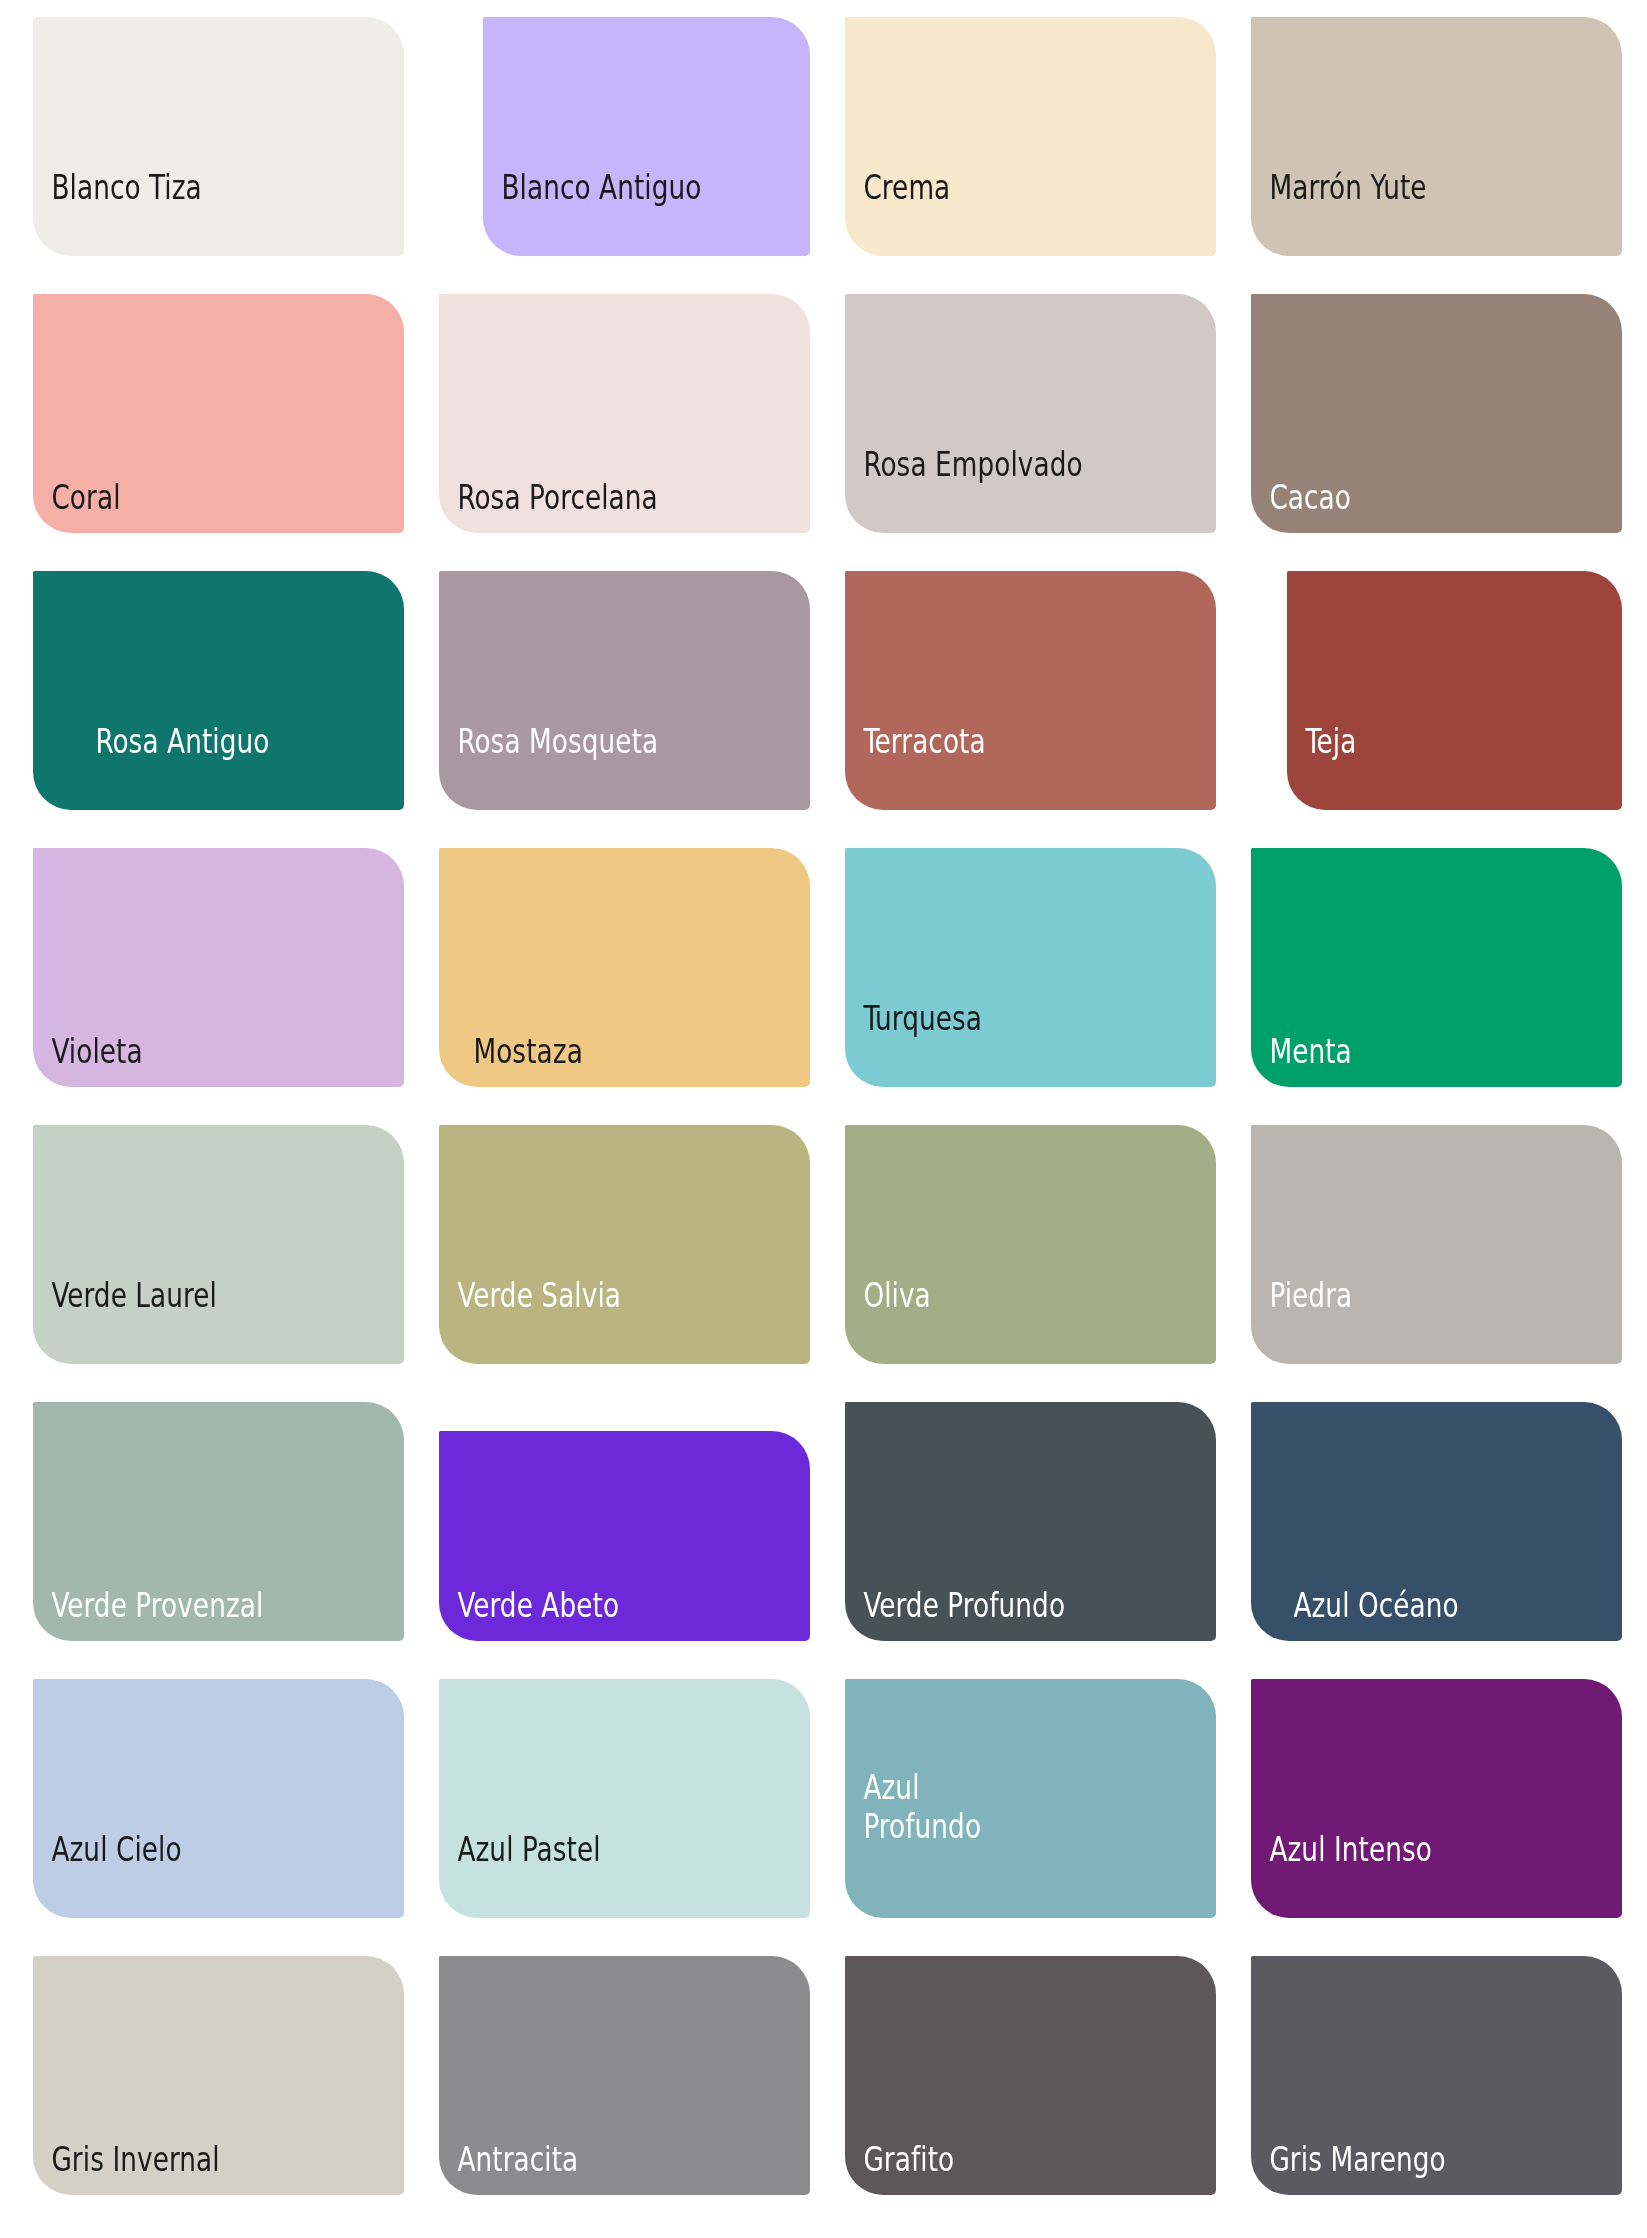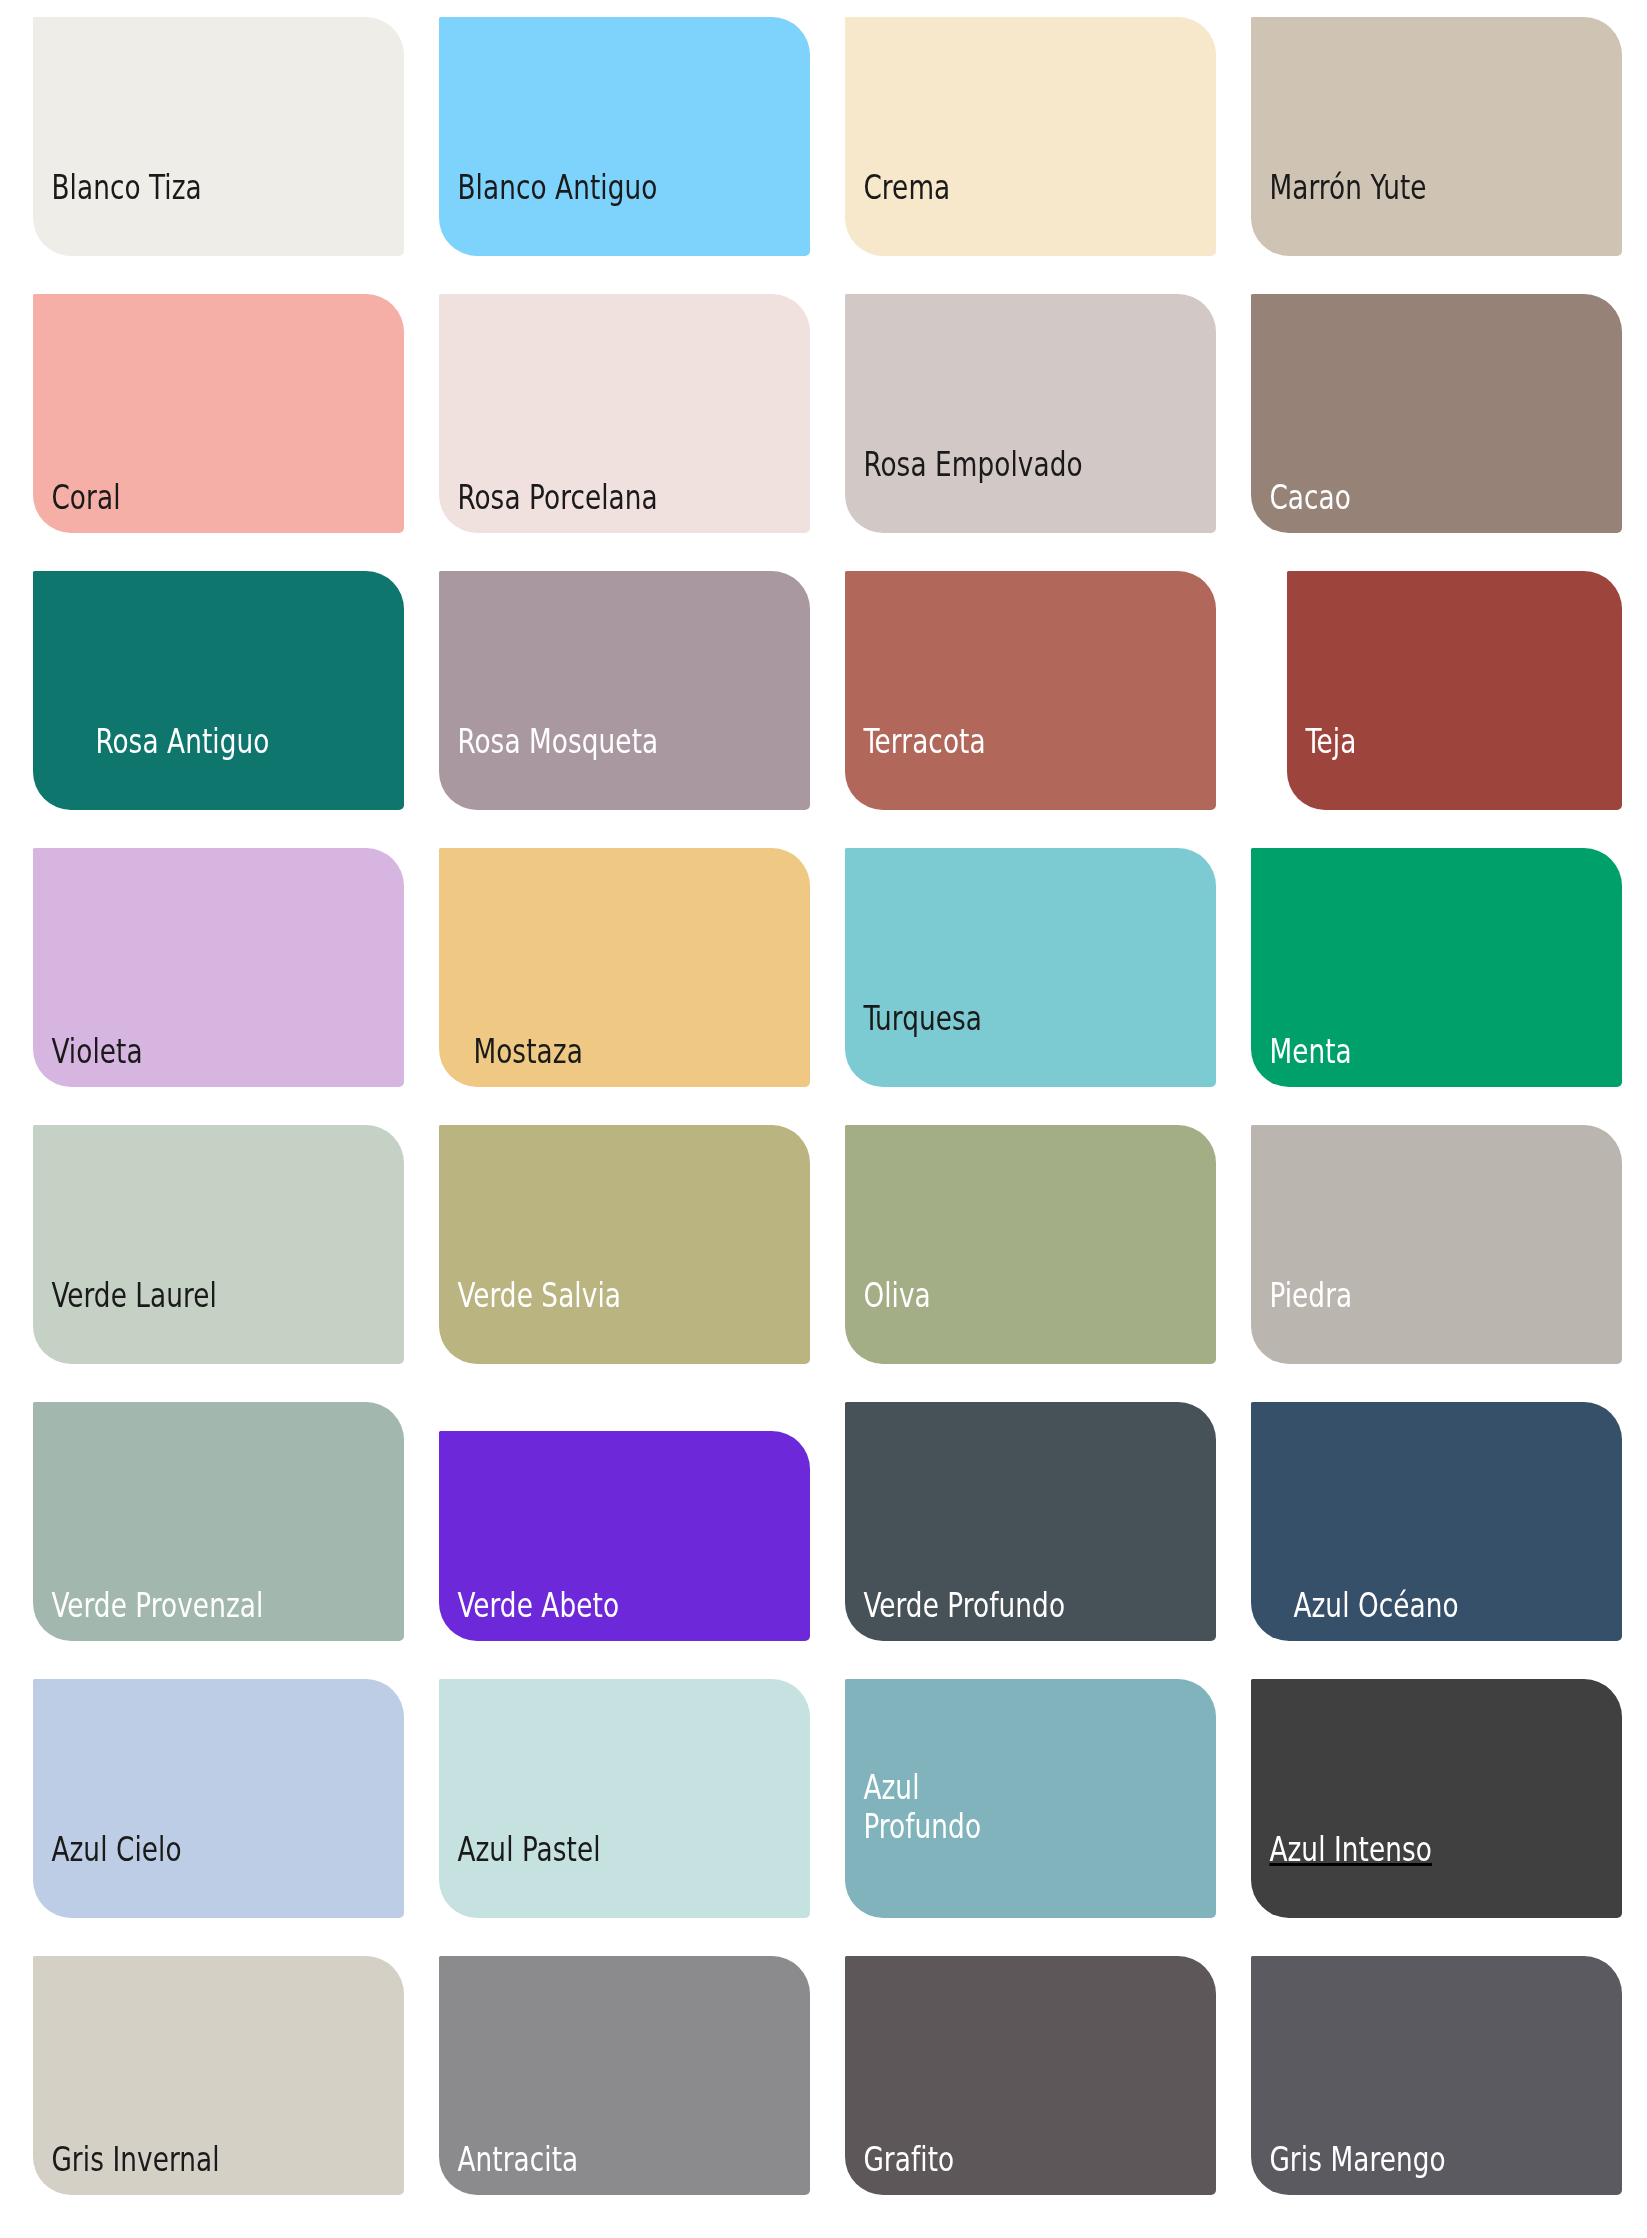--- a/index.html
+++ b/index.html
@@ -58,21 +58,21 @@
   .swatch.label-drop  .swatch-label { padding-bottom: 15px; }
   .swatch.label-two-line .swatch-label { padding-bottom: 71px; }
 </style>
 </head>
 <body style="background: rgb(255, 255, 255);">
 
 <div id="palette-grid">
     <div class="swatch label-raise" style="background: rgb(239, 237, 231);">
       <span class="swatch-label" style="color: rgb(26, 26, 26);">Blanco Tiza</span>
     </div>
-    <div class="swatch label-raise" style="background: #7dd3fc;">
+    <div class="swatch label-raise" style="background: #c4b5fd; margin-left: 44px;">
       <span class="swatch-label" style="color: rgb(26, 26, 26);">Blanco Antiguo</span>
     </div>
     <div class="swatch label-raise" style="background: rgb(247, 231, 203);">
       <span class="swatch-label" style="color: rgb(26, 26, 26);">Crema</span>
     </div>
     <div class="swatch label-raise" style="background: rgb(207, 195, 180);">
       <span class="swatch-label" style="color: rgb(26, 26, 26);">Marrón Yute</span>
     </div>
     <div class="swatch label-drop" style="background: rgb(245, 175, 166);">
       <span class="swatch-label" style="color: rgb(26, 26, 26);">Coral</span>
@@ -137,21 +137,21 @@
     <div class="swatch label-raise" style="background: rgb(189, 205, 230);">
       <span class="swatch-label" style="color: rgb(26, 26, 26);">Azul Cielo</span>
     </div>
     <div class="swatch label-raise" style="background: rgb(197, 226, 224);">
       <span class="swatch-label" style="color: rgb(26, 26, 26);">Azul Pastel</span>
     </div>
     <div class="swatch label-two-line" style="background: rgb(128, 179, 188);">
       <span class="swatch-label" style="color: rgb(255, 255, 255);">Azul
 Profundo</span>
     </div>
-    <div class="swatch label-raise" style="background: #404040; text-decoration: underline;">
+    <div class="swatch label-raise" style="background: #701a75;">
       <span class="swatch-label" style="color: rgb(255, 255, 255);">Azul Intenso</span>
     </div>
     <div class="swatch label-drop" style="background: rgb(212, 208, 198);">
       <span class="swatch-label" style="color: rgb(26, 26, 26);">Gris Invernal</span>
     </div>
     <div class="swatch label-drop" style="background: rgb(139, 139, 142);">
       <span class="swatch-label" style="color: rgb(255, 255, 255);">Antracita</span>
     </div>
     <div class="swatch label-drop" style="background: rgb(94, 87, 89);">
       <span class="swatch-label" style="color: rgb(255, 255, 255);">Grafito</span>

